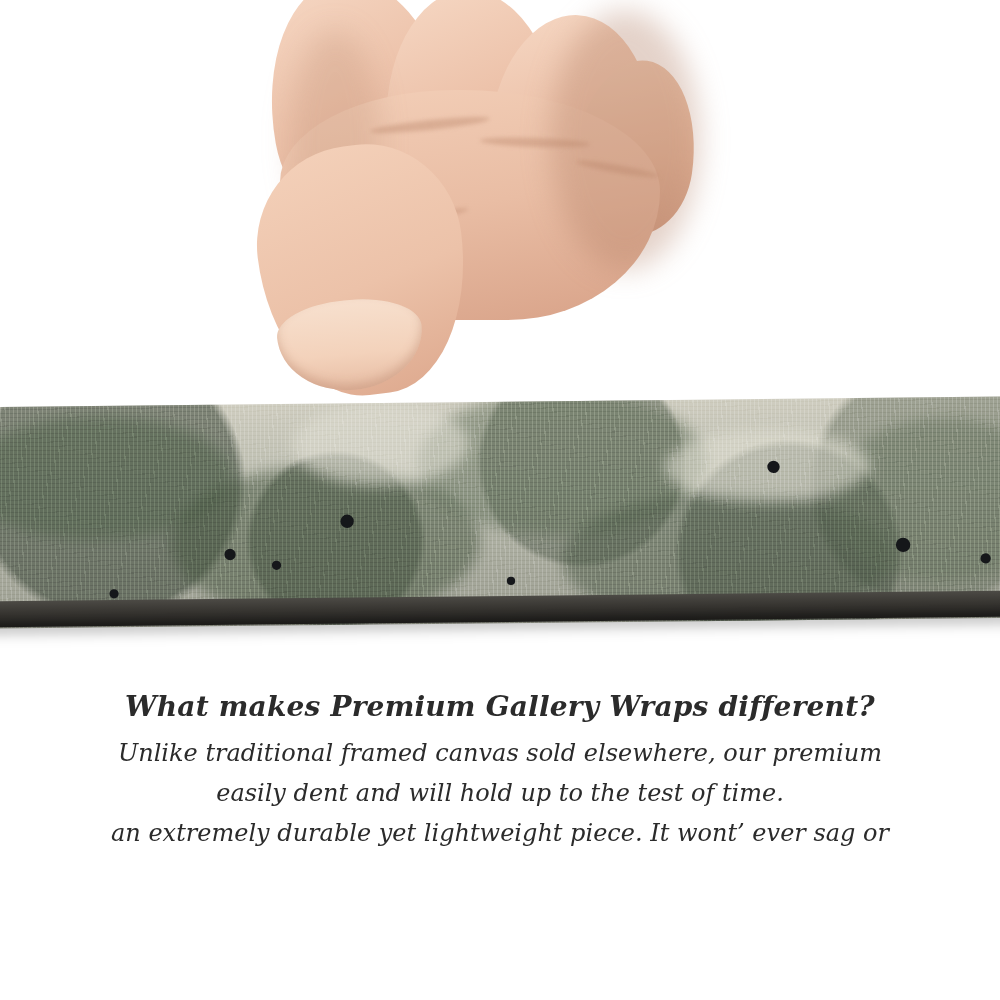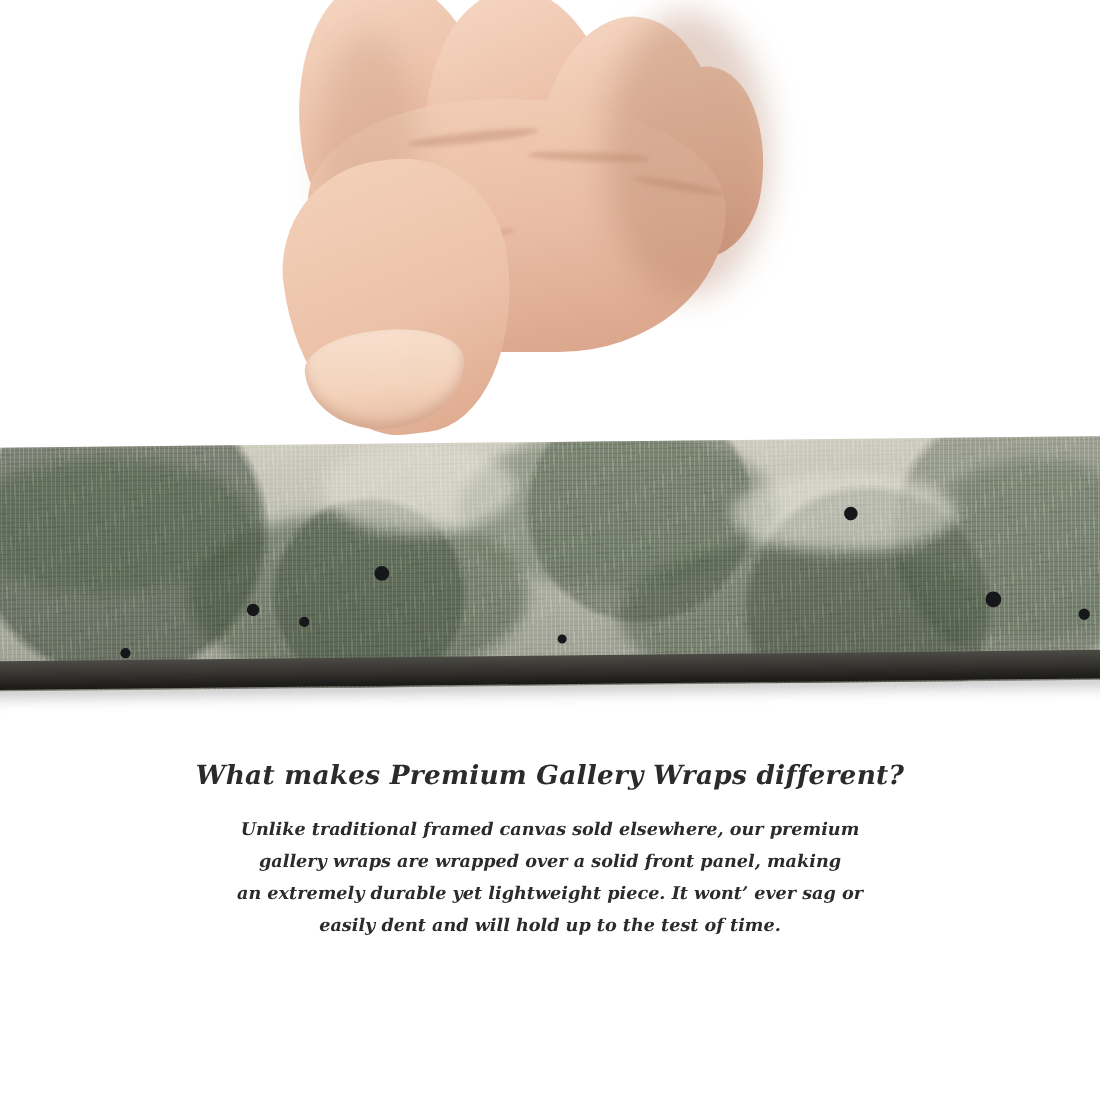--- a/index.html
+++ b/index.html
@@ -156,30 +156,30 @@
     position: absolute;
     left: 0;
     top: 690px;
     width: 1000px;
     text-align: center;
     color: #2b2b2b;
     font-family: "DejaVu Serif", serif;
     font-style: italic;
   }
   .caption-title {
-    font-size: 24px;
+    font-size: 28px;
     font-weight: 700;
     letter-spacing: .2px;
-    margin-bottom: 24px;
+    margin-bottom: 14px;
   }
   .caption-body p {
     margin: 0 0 7px 0;
-    font-size: 16px;
+    font-size: 24px;
     line-height: 1.38;
-    font-weight: 700;
+    font-weight: 400;
   }
 </style>
 </head>
 <body>
 
 <div class="page">
 
   <div class="photo">
 
     <div class="hand-wrap">
@@ -218,19 +218,18 @@
     </div>
 
     <div class="strip-edge"></div>
     <div class="strip-shadow"></div>
   </div>
 
   <div class="caption">
     <div class="caption-title">What makes Premium Gallery Wraps different?</div>
     <div class="caption-body">
       <p>Unlike traditional framed canvas sold elsewhere, our premium</p>
-      <p>gallery wraps are wrapped over a solid front panel, making</p>
+      <p>easily dent and will hold up to the test of time.</p>
       <p>an extremely durable yet lightweight piece. It wont’ ever sag or</p>
-      <p>easily dent and will hold up to the test of time.</p>
     </div>
   </div>
 
 </div>
 
 </body></html>

